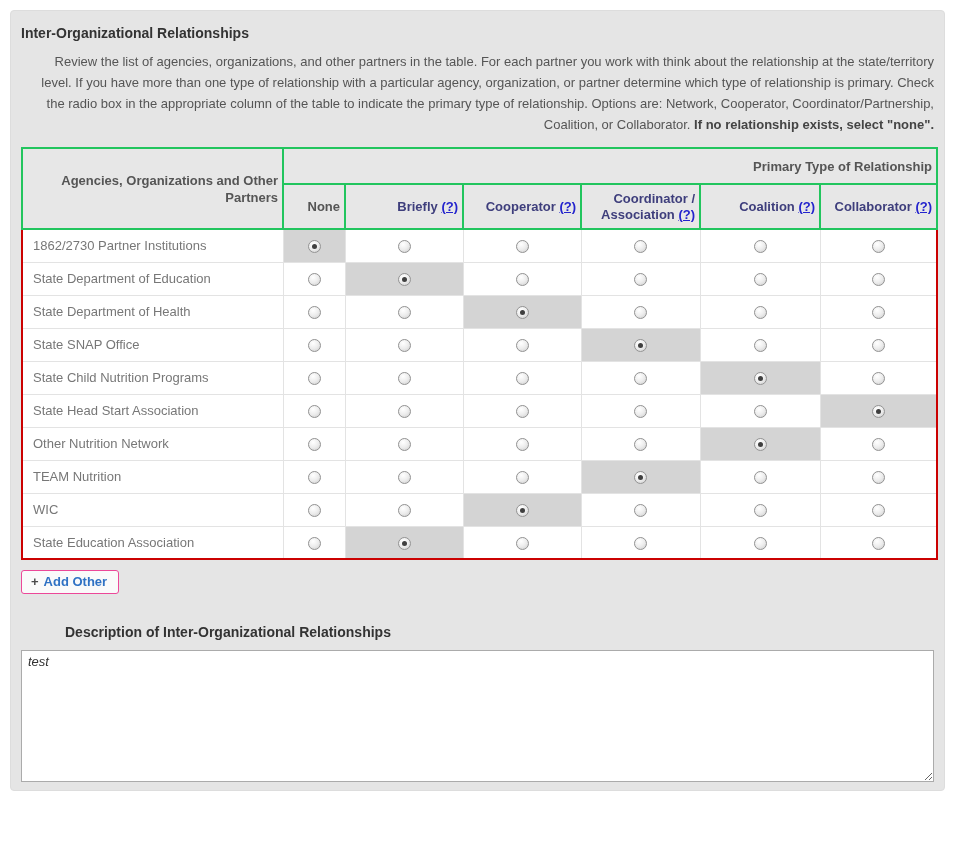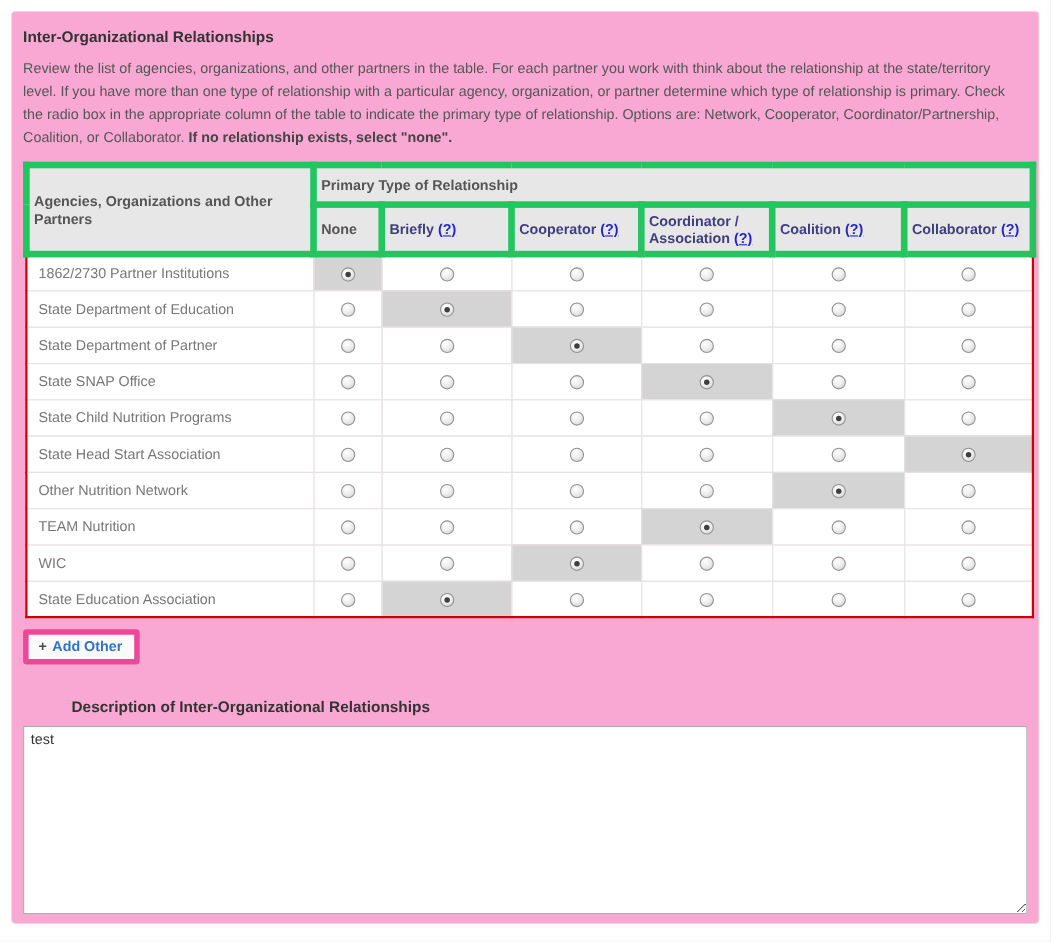--- a/index.html
+++ b/index.html
@@ -4,39 +4,39 @@
 <style>
   * { box-sizing: border-box; }
   html,body { margin:0; padding:0; background:#fff; }
   body {
     width:955px; height:856px; overflow:hidden;
     font-family:"Liberation Sans","DejaVu Sans",sans-serif;
     font-size:13px; color:#555;
   }
   .card {
     margin:10px; border:1px solid #ddd; border-radius:4px;
-    background:#f9a8d4; padding:8px 10px 10px 10px;
+    background:#e5e5e5; padding:8px 10px 10px 10px;
   }
   .card.main { padding-bottom:8px; }
   .page-title {
     font-size:14px; font-weight:bold; color:#333; margin:6px 0 10px 0;
   }
   .intro {
-    color:#555; line-height:21px; margin:0 0 12px 0;
+    color:#555; line-height:21px; margin:0 0 12px 0;text-align:right;
   }
   .intro b { color:#444; }
 
   
   table.rel {
     border-collapse:collapse; table-layout:fixed; width:915px;
     border:2px solid #cb0101; margin-top:2px;
   }
   table.rel thead th {
-    background:#e7e7e7; border:6px solid #22c55e;
-    color:#555; font-weight:bold; font-size:13px; text-align:left;
+    background:#e7e7e7; border:2px solid #22c55e;
+    color:#555; font-weight:bold; font-size:13px; text-align:right;
     padding:2px 4px;
   }
   th.corner { height:81px; line-height:17px; }
   th.group-hdr { height:36px; }
   tr.cols-row th { height:45px; line-height:16px; }
   th .opt-label { color:#3e3e7c; }
   a.help-link { color:#2323cd; text-decoration:underline; cursor:pointer; }
   table.rel tbody td {
     border:1px solid #e3e3e3; height:33px; background:#fff;
     text-align:center; vertical-align:middle;
@@ -53,36 +53,36 @@
     cursor:pointer;
   }
   .radio.checked::after {
     content:""; position:absolute; left:3px; top:3px; width:5px; height:5px;
     border-radius:50%; background:#3f3f3f;
   }
 
   
   .add-other {
     margin-top:10px; display:inline-block;
-    background:#fafafa; border:5px solid #ec4899; border-radius:3px;
+    background:#fafafa; border:1px solid #ec4899; border-radius:3px;
     padding:3px 11px 4px 9px; font-size:13px; font-weight:bold; cursor:pointer;
   }
   .add-other .plus { color:#4a4a4a; margin-right:5px; }
   .add-other .lbl { color:#3072c4; }
 
   
   .desc-title {
     font-size:14px; font-weight:bold; color:#333; margin:30px 0 10px 0;padding-left:44px;
   }
   .desc-instr { color:#555; line-height:21px; margin:0 0 10px 0; }
   textarea.desc-box {
-    width:100%; height:171px; border:1px solid #ababab; border-radius:0;
+    width:100%; height:132px; border:1px solid #ababab; border-radius:0;
     font-family:"Liberation Sans","DejaVu Sans",sans-serif;
     font-size:13px; color:#333; padding:3px 6px; resize:both; outline:none;
-    background:#fff; display:block;
+    background:#fff; display:block;font-style:italic;
   }
 </style>
 </head>
 <body>
 
 <div class="card main">
 
   <div class="page-title">Inter-Organizational Relationships</div>
 
   <p class="intro"><span>Review the list of agencies, organizations, and other partners in the table. For each partner you work with think about the relationship at the state/territory level. If you have more than one type of relationship with a particular agency, organization, or partner determine which type of relationship is primary. Check the radio box in the appropriate column of the table to indicate the primary type of relationship. Options are: Network, Cooperator, Coordinator/Partnership, Coalition, or Collaborator. </span><b>If no relationship exists, select "none".</b></p>
@@ -124,21 +124,21 @@
         <tr>
           <td class="partner">State Department of Education</td>
           <td><span class="radio"></span></td>
           <td class="sel"><span class="radio checked"></span></td>
           <td><span class="radio"></span></td>
           <td><span class="radio"></span></td>
           <td><span class="radio"></span></td>
           <td><span class="radio"></span></td>
         </tr>
         <tr>
-          <td class="partner">State Department of Partner</td>
+          <td class="partner">State Department of Health</td>
           <td><span class="radio"></span></td>
           <td><span class="radio"></span></td>
           <td class="sel"><span class="radio checked"></span></td>
           <td><span class="radio"></span></td>
           <td><span class="radio"></span></td>
           <td><span class="radio"></span></td>
         </tr>
         <tr>
           <td class="partner">State SNAP Office</td>
           <td><span class="radio"></span></td>

